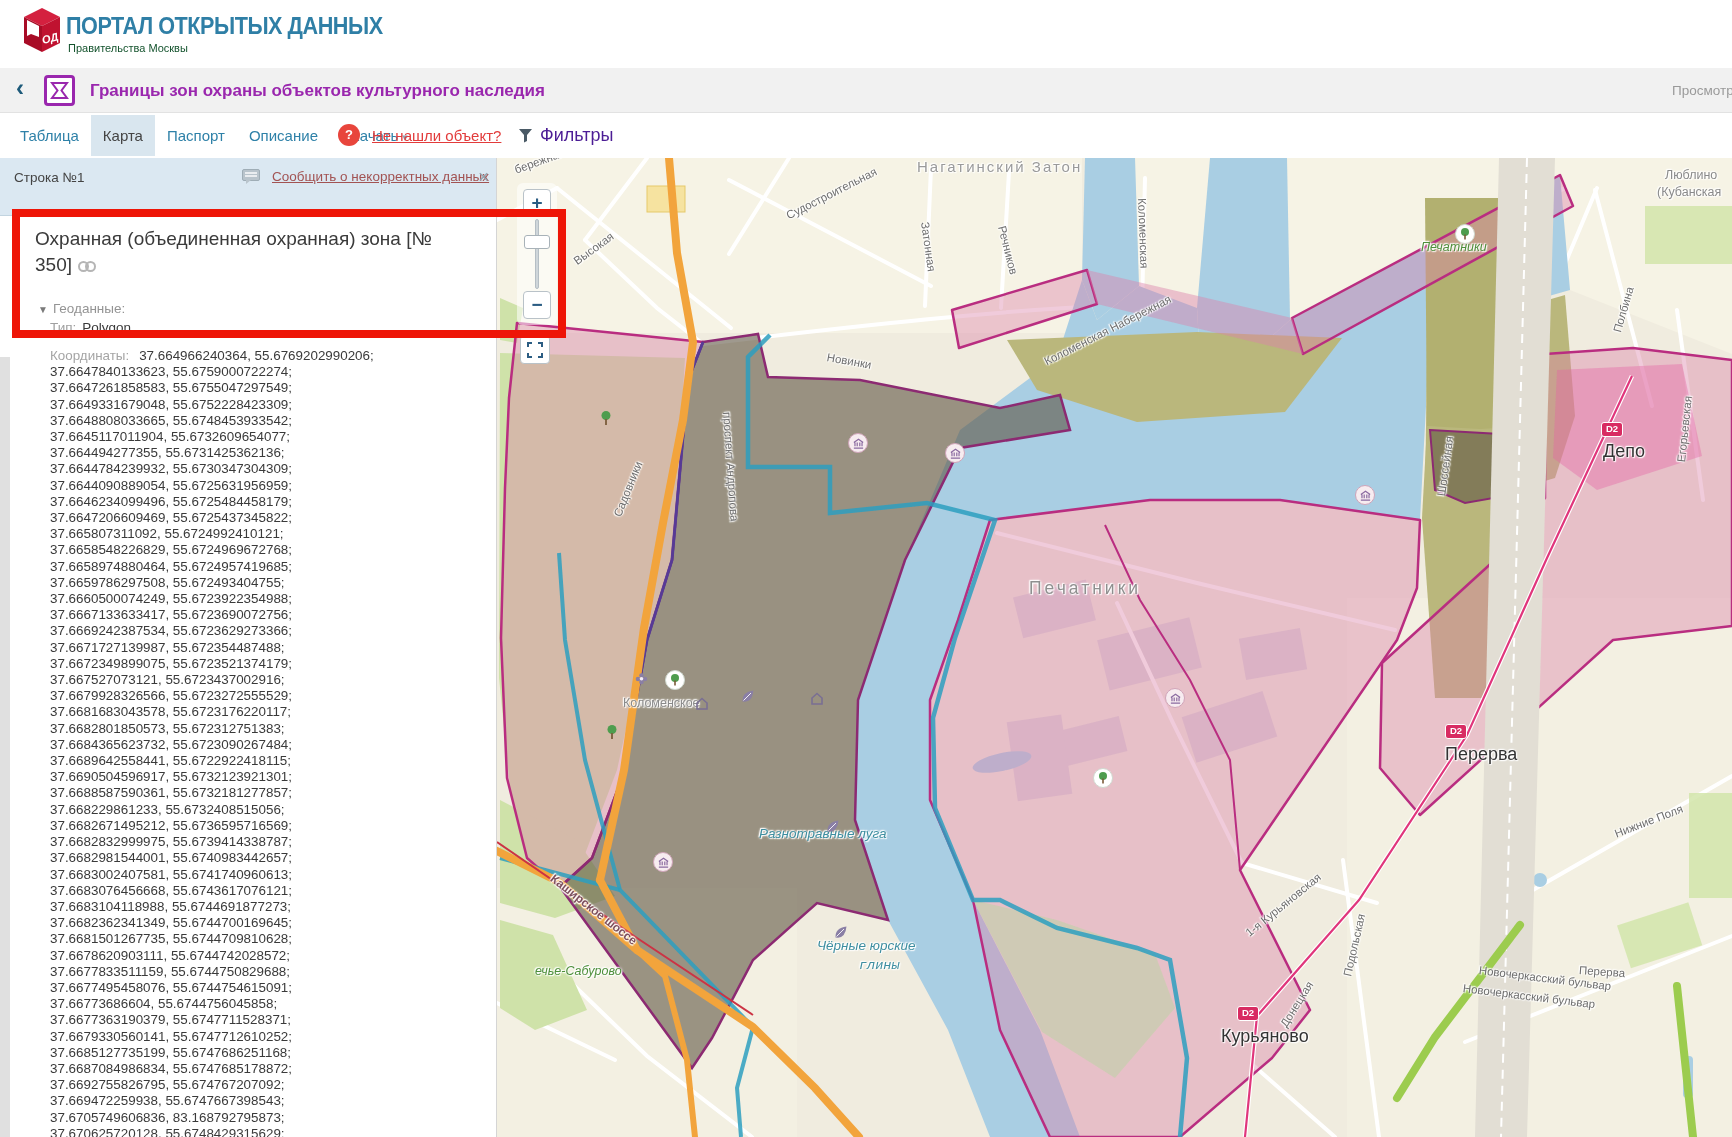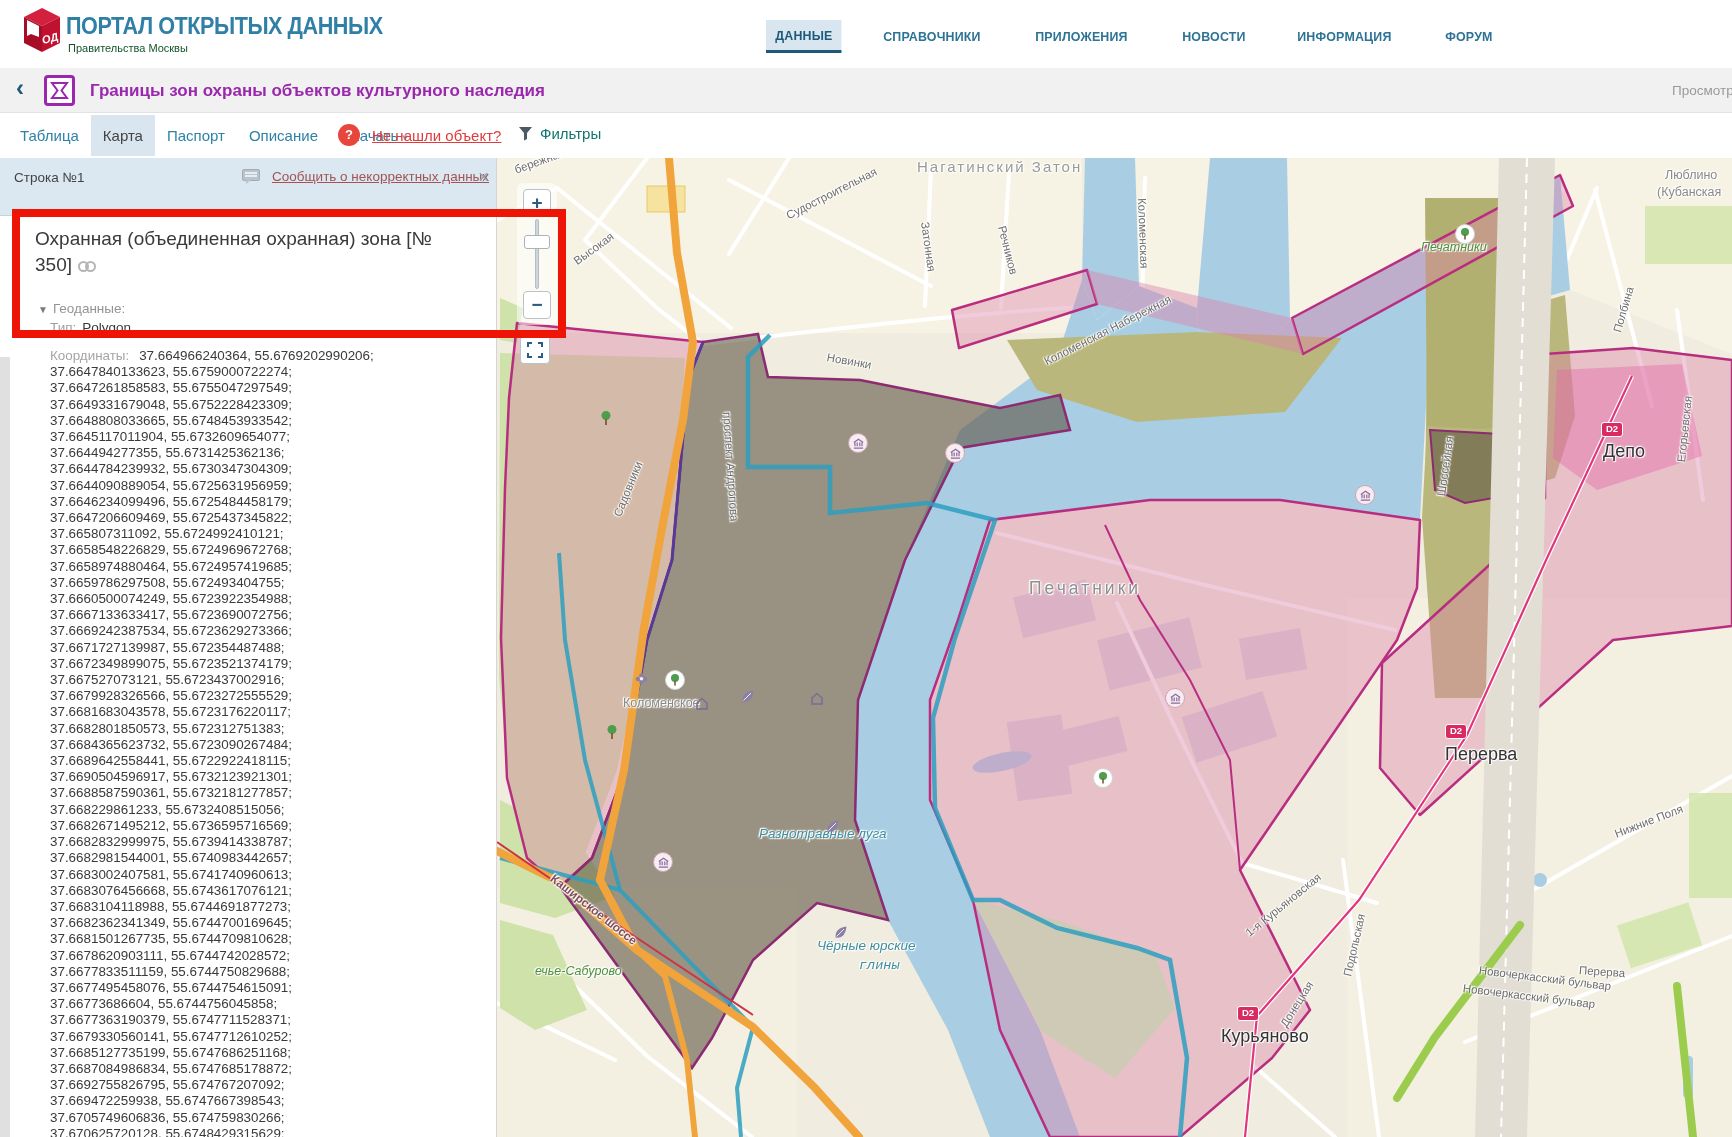--- a/index.html
+++ b/index.html
@@ -31,21 +31,21 @@
   #tabbar { position:absolute; left:0; top:113px; width:1732px; height:45px; background:#fff; }
   #tab-list { position:absolute; left:8px; top:0; height:45px; display:flex; align-items:center; }
   .tab { font-size:15px; color:#2e81a8; padding:12px 12px; cursor:pointer; white-space:nowrap; }
   .tab.active { background:#d9e6ef; color:#444; }
   .tab .chev { font-size:11px; color:#8aa7b8; margin-left:4px; }
   #help-circle { position:absolute; left:338px; top:11px; width:22px; height:22px; background:#e8453c;
     border-radius:50%; color:#fff; font-size:13px; font-weight:bold; text-align:center; line-height:22px; cursor:pointer; }
   #notfound-link { position:absolute; left:372px; top:14px; font-size:15px; color:#e23b3b;
     text-decoration:underline; cursor:pointer; }
   #filters { position:absolute; left:518px; top:12px; display:flex; gap:7px; align-items:center; cursor:pointer; }
-  #filters span { font-size:15px; color:#0f766e; }
+  #filters span { font-size:18px; color:#4c1d95; }
 
   
   #panel { position:absolute; left:0; top:158px; width:497px; height:979px; background:#fff; overflow:hidden;
     border-right:1px solid #d5d5d5; }
   #panel-header { position:absolute; left:0; top:0; width:497px; height:58px; background:#dbe8f2;
     border-bottom:1px solid #c2d4e0; }
   #row-title { position:absolute; left:14px; top:12px; font-size:13.5px; color:#444; }
   #report-wrap { position:absolute; left:242px; top:11px; display:flex; gap:12px; align-items:center; cursor:pointer; }
   #report-link { font-size:13.5px; color:#a25353; text-decoration:underline; white-space:nowrap; }
   #panel-close { position:absolute; left:478px; top:8px; font-size:19px; color:#93a3ad; cursor:pointer; }
@@ -108,28 +108,20 @@
       <svg width="40" height="54" viewBox="0 0 40 54">
         <polygon points="20,2 38,11 20,20 2,11" fill="#d4203f"></polygon>
         <polygon points="2,11 20,20 20,46 2,37" fill="#a80c26"></polygon>
         <polygon points="38,11 20,20 20,46 38,37" fill="#c01230"></polygon>
         <polygon points="5,14 17,20 17,31 9,28 5,30" fill="#ffffff"></polygon>
         <text x="21" y="38" font-size="11" font-weight="bold" font-style="italic" fill="#ffffff" transform="rotate(-14 21 38)">ОД</text>
       </svg>
     </div>
     <div id="brand-title">ПОРТАЛ ОТКРЫТЫХ ДАННЫХ</div>
     <div id="brand-sub">Правительства Москвы</div>
-    <nav id="main-nav">
-        <span class="nav-item active">ДАННЫЕ</span>
-        <span class="nav-item">СПРАВОЧНИКИ</span>
-        <span class="nav-item">ПРИЛОЖЕНИЯ</span>
-        <span class="nav-item">НОВОСТИ</span>
-        <span class="nav-item">ИНФОРМАЦИЯ</span>
-        <span class="nav-item">ФОРУМ</span>
-      </nav>
   </header>
 
   <div id="subheader">
     <div id="back-btn">‹</div>
     <div id="cat-icon">
       <svg width="19" height="19" viewBox="0 0 19 19">
         <path d="M2,2 h15 l-5.5,7.5 5.5,7.5 h-15 l5.5,-7.5 z" fill="none" stroke="#9a27ae" stroke-width="2"></path>
       </svg>
     </div>
     <div id="dataset-title">Границы зон охраны объектов культурного наследия</div>
@@ -221,21 +213,21 @@
         <div>37.6678620903111, 55.6744742028572;</div>
         <div>37.6677833511159, 55.6744750829688;</div>
         <div>37.6677495458076, 55.6744754615091;</div>
         <div>37.66773686604, 55.6744756045858;</div>
         <div>37.6677363190379, 55.6747711528371;</div>
         <div>37.6679330560141, 55.6747712610252;</div>
         <div>37.6685127735199, 55.6747686251168;</div>
         <div>37.6687084986834, 55.6747685178872;</div>
         <div>37.6692755826795, 55.674767207092;</div>
         <div>37.669472259938, 55.6747667398543;</div>
-        <div>37.6705749606836, 55.674759830266;</div>
+        <div>37.6705749606836, 83.168792795873;</div>
         <div>37.670625720128, 55.6748429315629;</div>
       </div>
     <div id="left-gutter"></div>
   </div>
 
   <div id="map">
     <svg width="1235" height="979" viewBox="0 0 1235 979">
 
       <rect x="0" y="0" width="585" height="175" fill="#f6f3e5"></rect>
       <rect x="638" y="0" width="76" height="155" fill="#f6f3e5"></rect>

